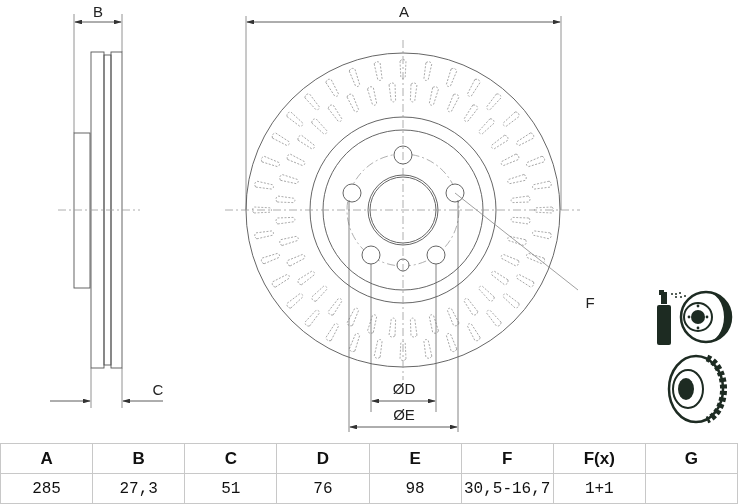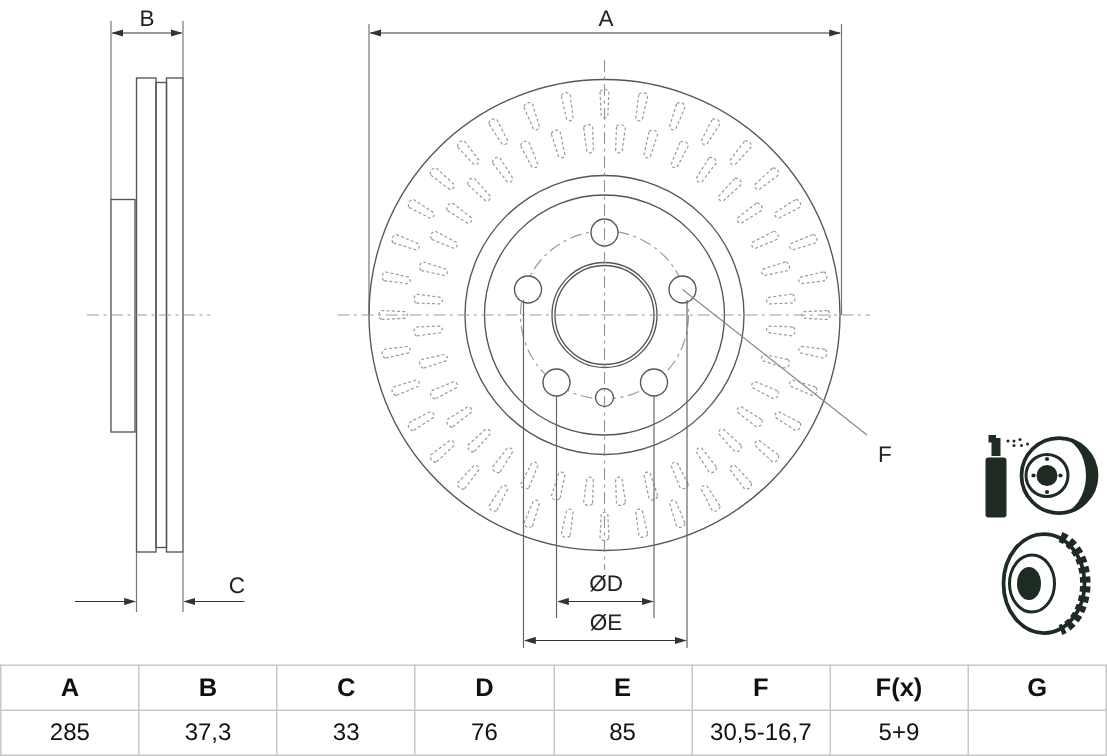--- a/index.html
+++ b/index.html
@@ -2,21 +2,21 @@
 <html><head>
 <meta charset="utf-8">
 <style>
   html, body { margin: 0; padding: 0; background: #ffffff; }
   body { width: 738px; height: 504px; position: relative; overflow: hidden; font-family: "Liberation Sans", sans-serif; }
   #drawing { position: absolute; left: 0; top: 0; width: 738px; height: 440px; }
   .dimtext { font-family: "Liberation Sans", sans-serif; font-size: 15px; fill: #222; }
   #spec-table { position: absolute; left: 0; top: 443px; width: 738px; border-collapse: collapse; table-layout: fixed; }
   #spec-table th, #spec-table td { border: 1px solid #c8c8c8; text-align: center; height: 29px; padding: 0; color: #111; }
   #spec-table th { font-weight: bold; font-size: 17px; }
-  #spec-table td { font-size: 16px; }
+  #spec-table td { font-size: 16px; font-family: Liberation Mono, monospace; }
 </style>
 </head>
 <body>
 
 <svg id="drawing" viewBox="0 0 738 440" xmlns="http://www.w3.org/2000/svg">
   <defs>
     <marker id="arr" markerWidth="10" markerHeight="6" refX="9" refY="3" orient="auto-start-reverse">
       <path d="M0,0 L10,3 L0,6 Z" fill="#333"></path>
     </marker>
     <g id="slot">
@@ -211,22 +211,22 @@
       <th>D</th>
       <th>E</th>
       <th>F</th>
       <th>F(x)</th>
       <th>G</th>
     </tr>
   </thead>
   <tbody>
     <tr>
       <td>285</td>
-      <td>37,3</td>
-      <td>33</td>
+      <td>27,3</td>
+      <td>51</td>
       <td>76</td>
-      <td>85</td>
+      <td>98</td>
       <td>30,5-16,7</td>
-      <td>5+9</td>
+      <td>1+1</td>
       <td></td>
     </tr>
   </tbody>
 </table>
 
 </body></html>

